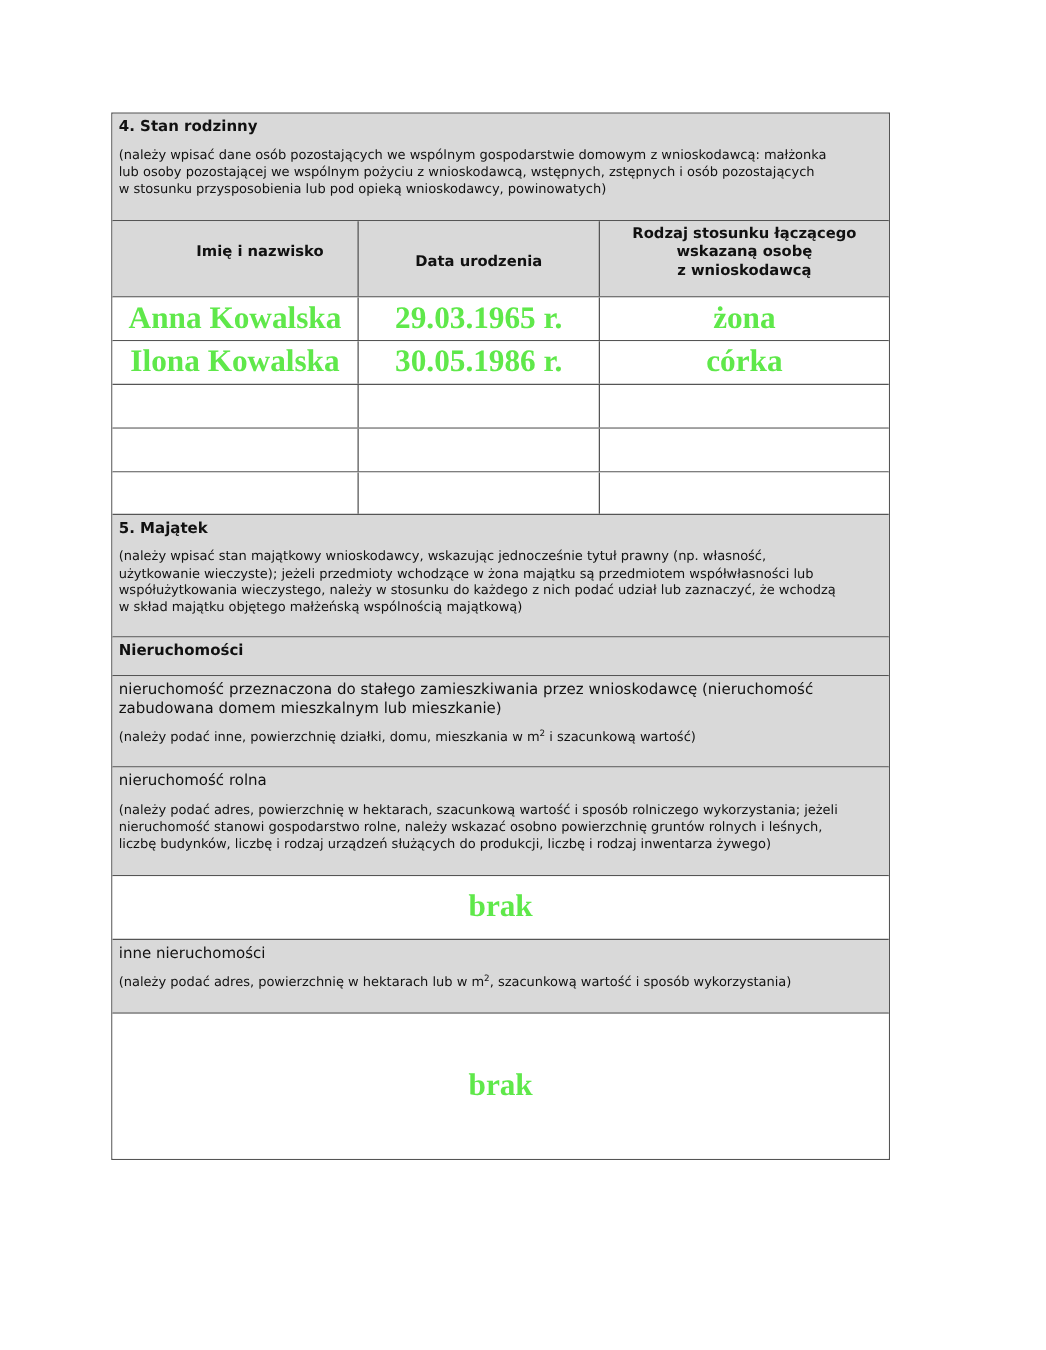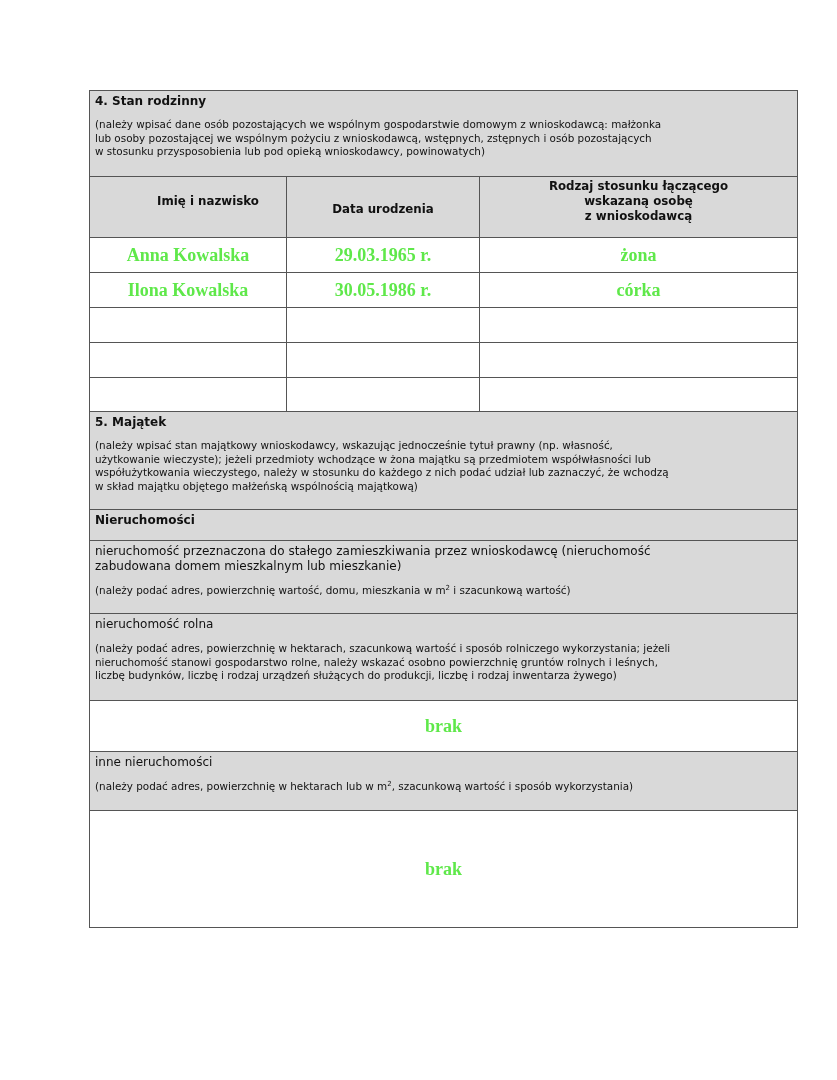--- a/index.html
+++ b/index.html
@@ -1,34 +1,34 @@
 <!DOCTYPE html>
 <html><head>
 <meta charset="utf-8">
 <style>
   html, body { margin: 0; padding: 0; background: #ffffff; }
   body { width: 837px; height: 1080px; position: relative; overflow: hidden; }
   .form {
-    position: absolute; left: 89px; top: 90px; width: 709px;
+    position: absolute; left: 89px; top: 90px; width: 623px;
     border: 1.5px solid #555; box-sizing: border-box;
     font-family: "DejaVu Sans", "Liberation Sans", sans-serif; color: #111;
   }
   .row { border-bottom: 1.5px solid #555; box-sizing: border-box; }
   .row:last-child { border-bottom: none; }
   .gray { background: #d9d9d9; }
   .white { background: #ffffff; }
   .pad { padding: 3px 5px; }
   .sec-title { font-weight: bold; font-size: 12px; line-height: 15px; }
   .note { font-size: 10.4px; line-height: 13.5px; }
   .label { font-size: 12px; line-height: 15px; }
   .grid { display: grid; grid-template-columns: 197px 193px 1fr; }
   .grid > div { border-right: 1.5px solid #555; box-sizing: border-box; display: flex; align-items: center; justify-content: center; text-align: center; }
   .grid > div:last-child { border-right: none; }
   .colhead { font-weight: bold; font-size: 11.8px; line-height: 15px; }
-  .fill { font-family: "Liberation Serif", "DejaVu Serif", serif; font-weight: bold; color: #5fe84a; font-size: 18px; }
+  .fill { font-family: "Liberation Serif", "DejaVu Serif", serif; font-weight: bold; color: #5fe84a; font-size: 25px; }
   .center { display: flex; align-items: center; justify-content: center; }
   sup { font-size: 7px; line-height: 0; }
 </style>
 </head>
 <body>
 
 <div class="form">
 
   <div class="row gray pad" style="height:86px;">
     <div class="sec-title">4. Stan rodzinny</div>
@@ -88,21 +88,21 @@
   <div class="row gray pad" style="height:31px;">
     <div class="sec-title">Nieruchomości</div>
   </div>
 
   <div class="row gray pad" style="height:73px;">
     <div class="label">
       <div>nieruchomość przeznaczona do stałego zamieszkiwania przez wnioskodawcę (nieruchomość</div>
       <div>zabudowana domem mieszkalnym lub mieszkanie)</div>
     </div>
     <div class="note" style="margin-top:10px;">
-      <span>(należy podać adres, powierzchnię wartość, domu, mieszkania w m</span><sup>2</sup><span> i szacunkową wartość)</span>
+      <span>(należy podać inne, powierzchnię działki, domu, mieszkania w m</span><sup>2</sup><span> i szacunkową wartość)</span>
     </div>
   </div>
 
   <div class="row gray pad" style="height:87px;">
     <div class="label">nieruchomość rolna</div>
     <div class="note" style="margin-top:10px;">
       <div>(należy podać adres, powierzchnię w hektarach, szacunkową wartość i sposób rolniczego wykorzystania; jeżeli</div>
       <div>nieruchomość stanowi gospodarstwo rolne, należy wskazać osobno powierzchnię gruntów rolnych i leśnych,</div>
       <div>liczbę budynków, liczbę i rodzaj urządzeń służących do produkcji, liczbę i rodzaj inwentarza żywego)</div>
     </div>

